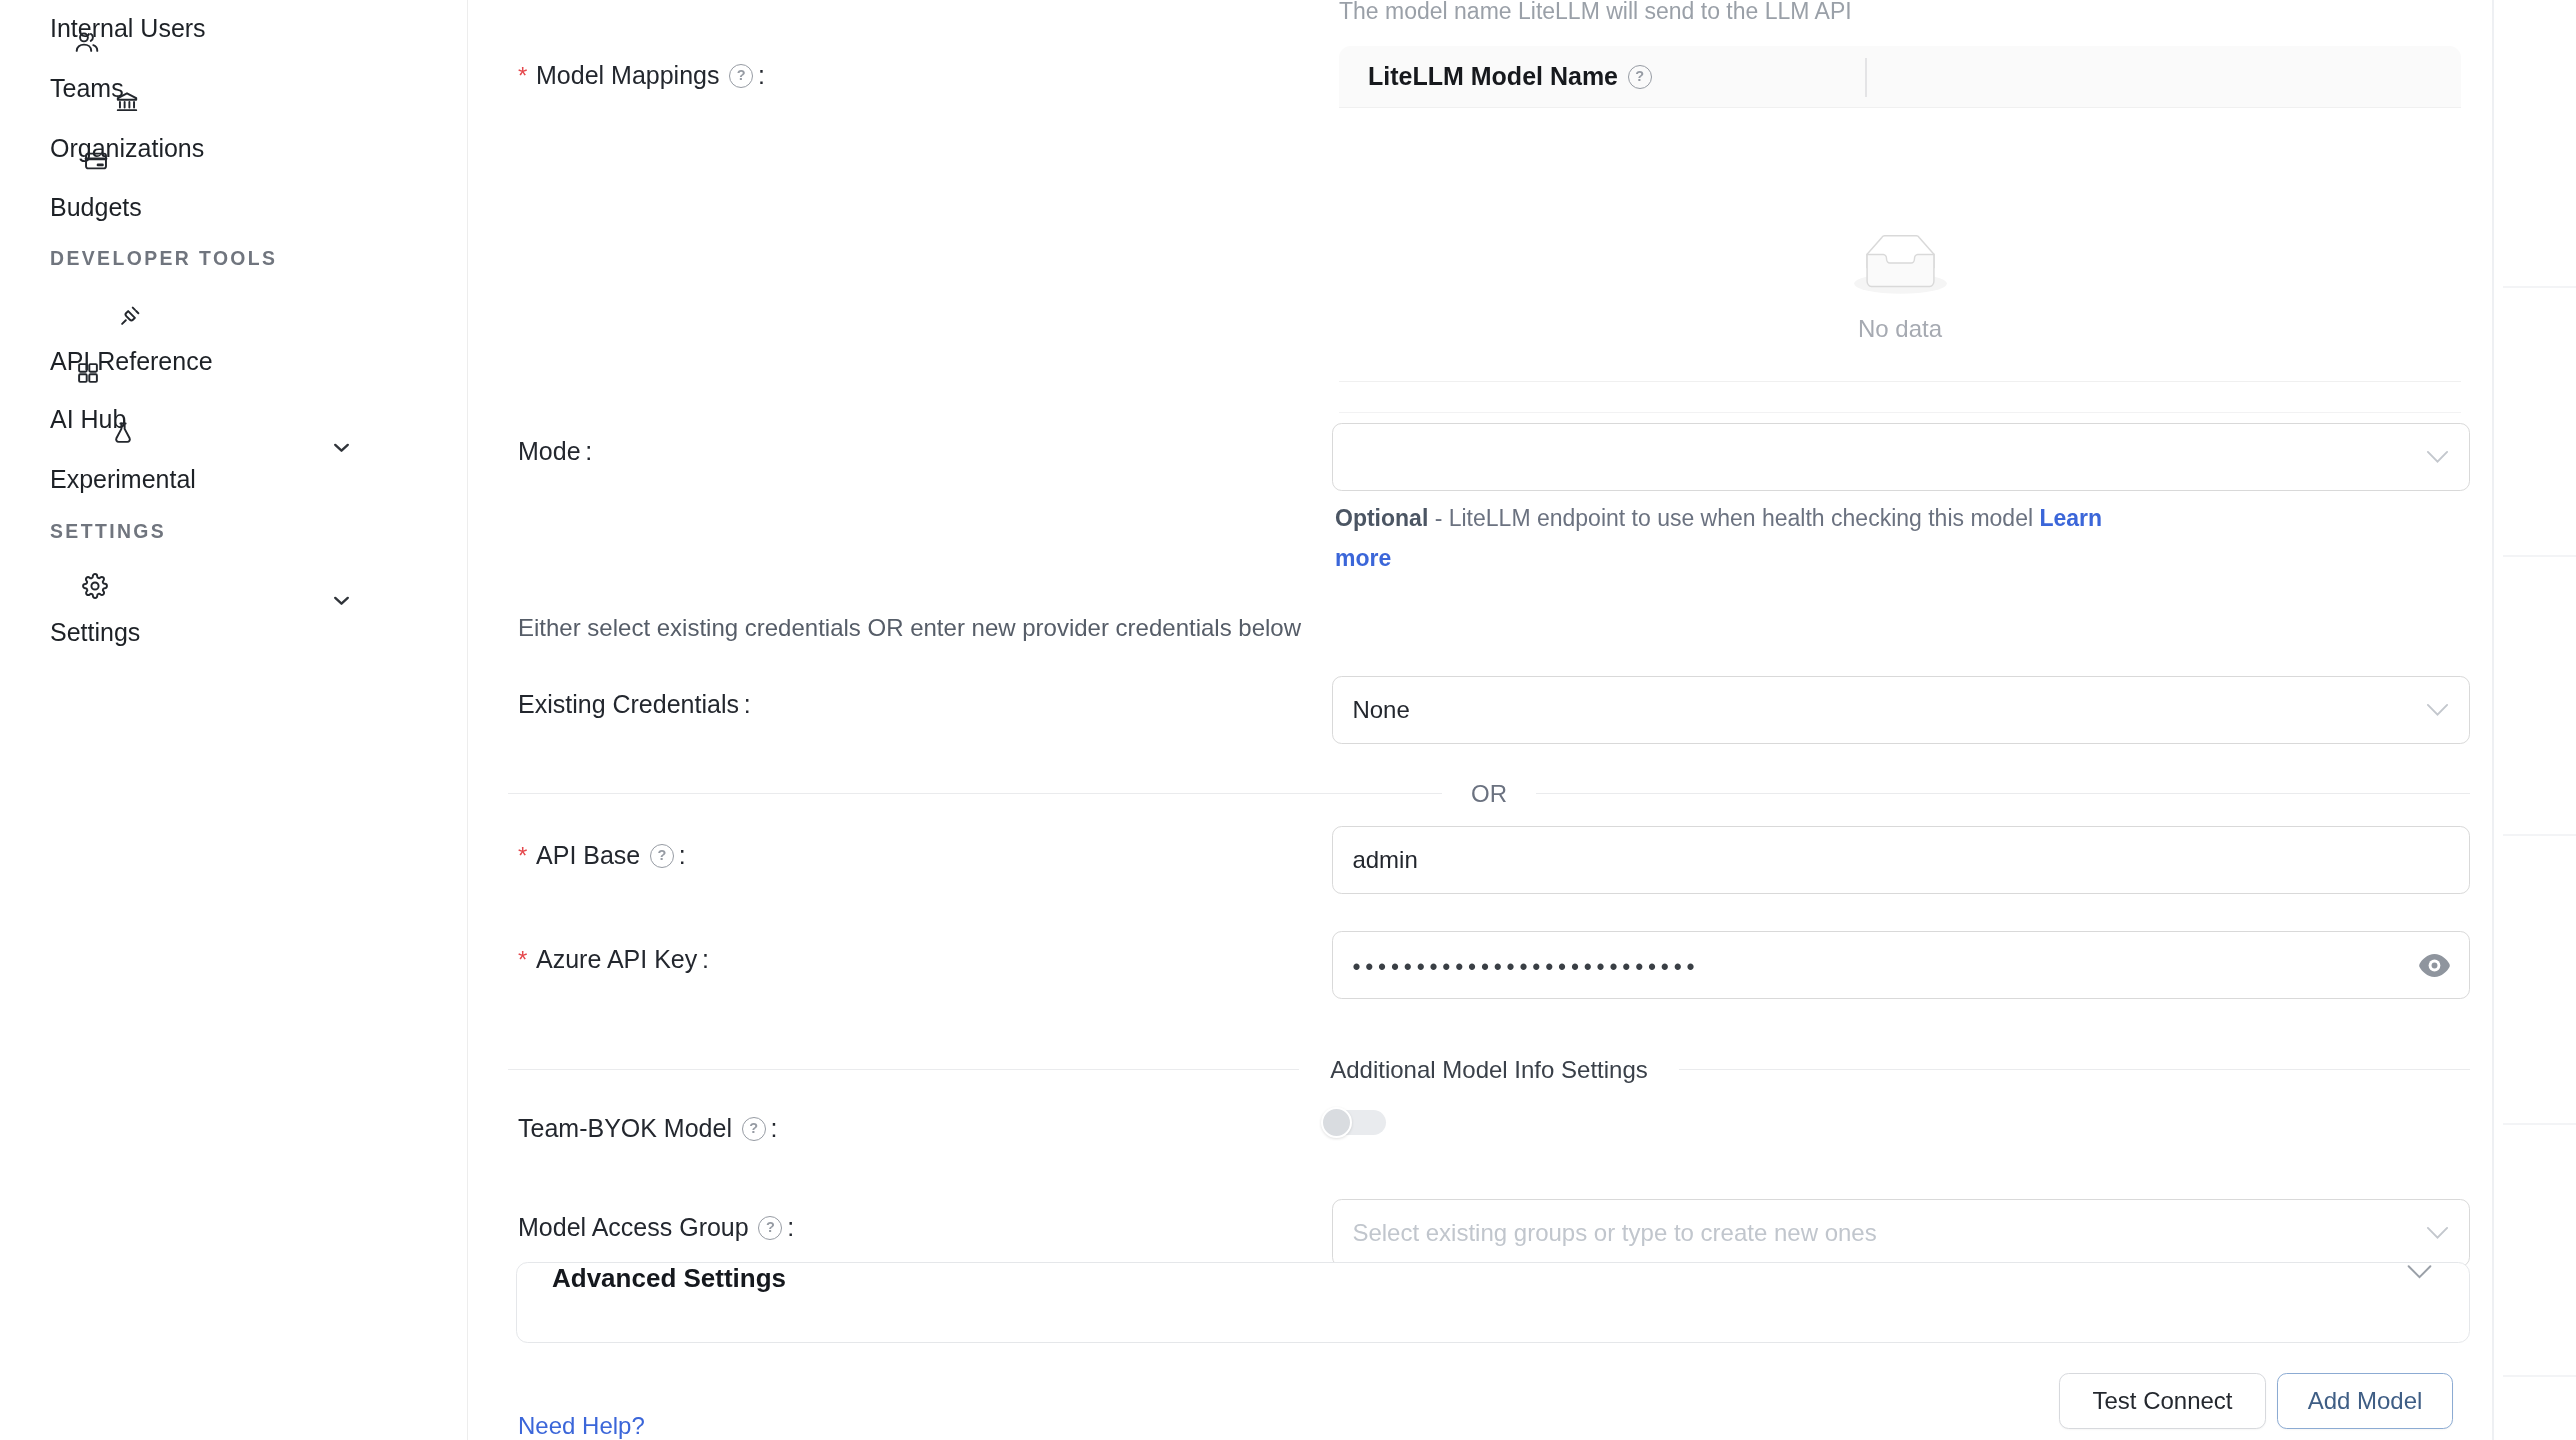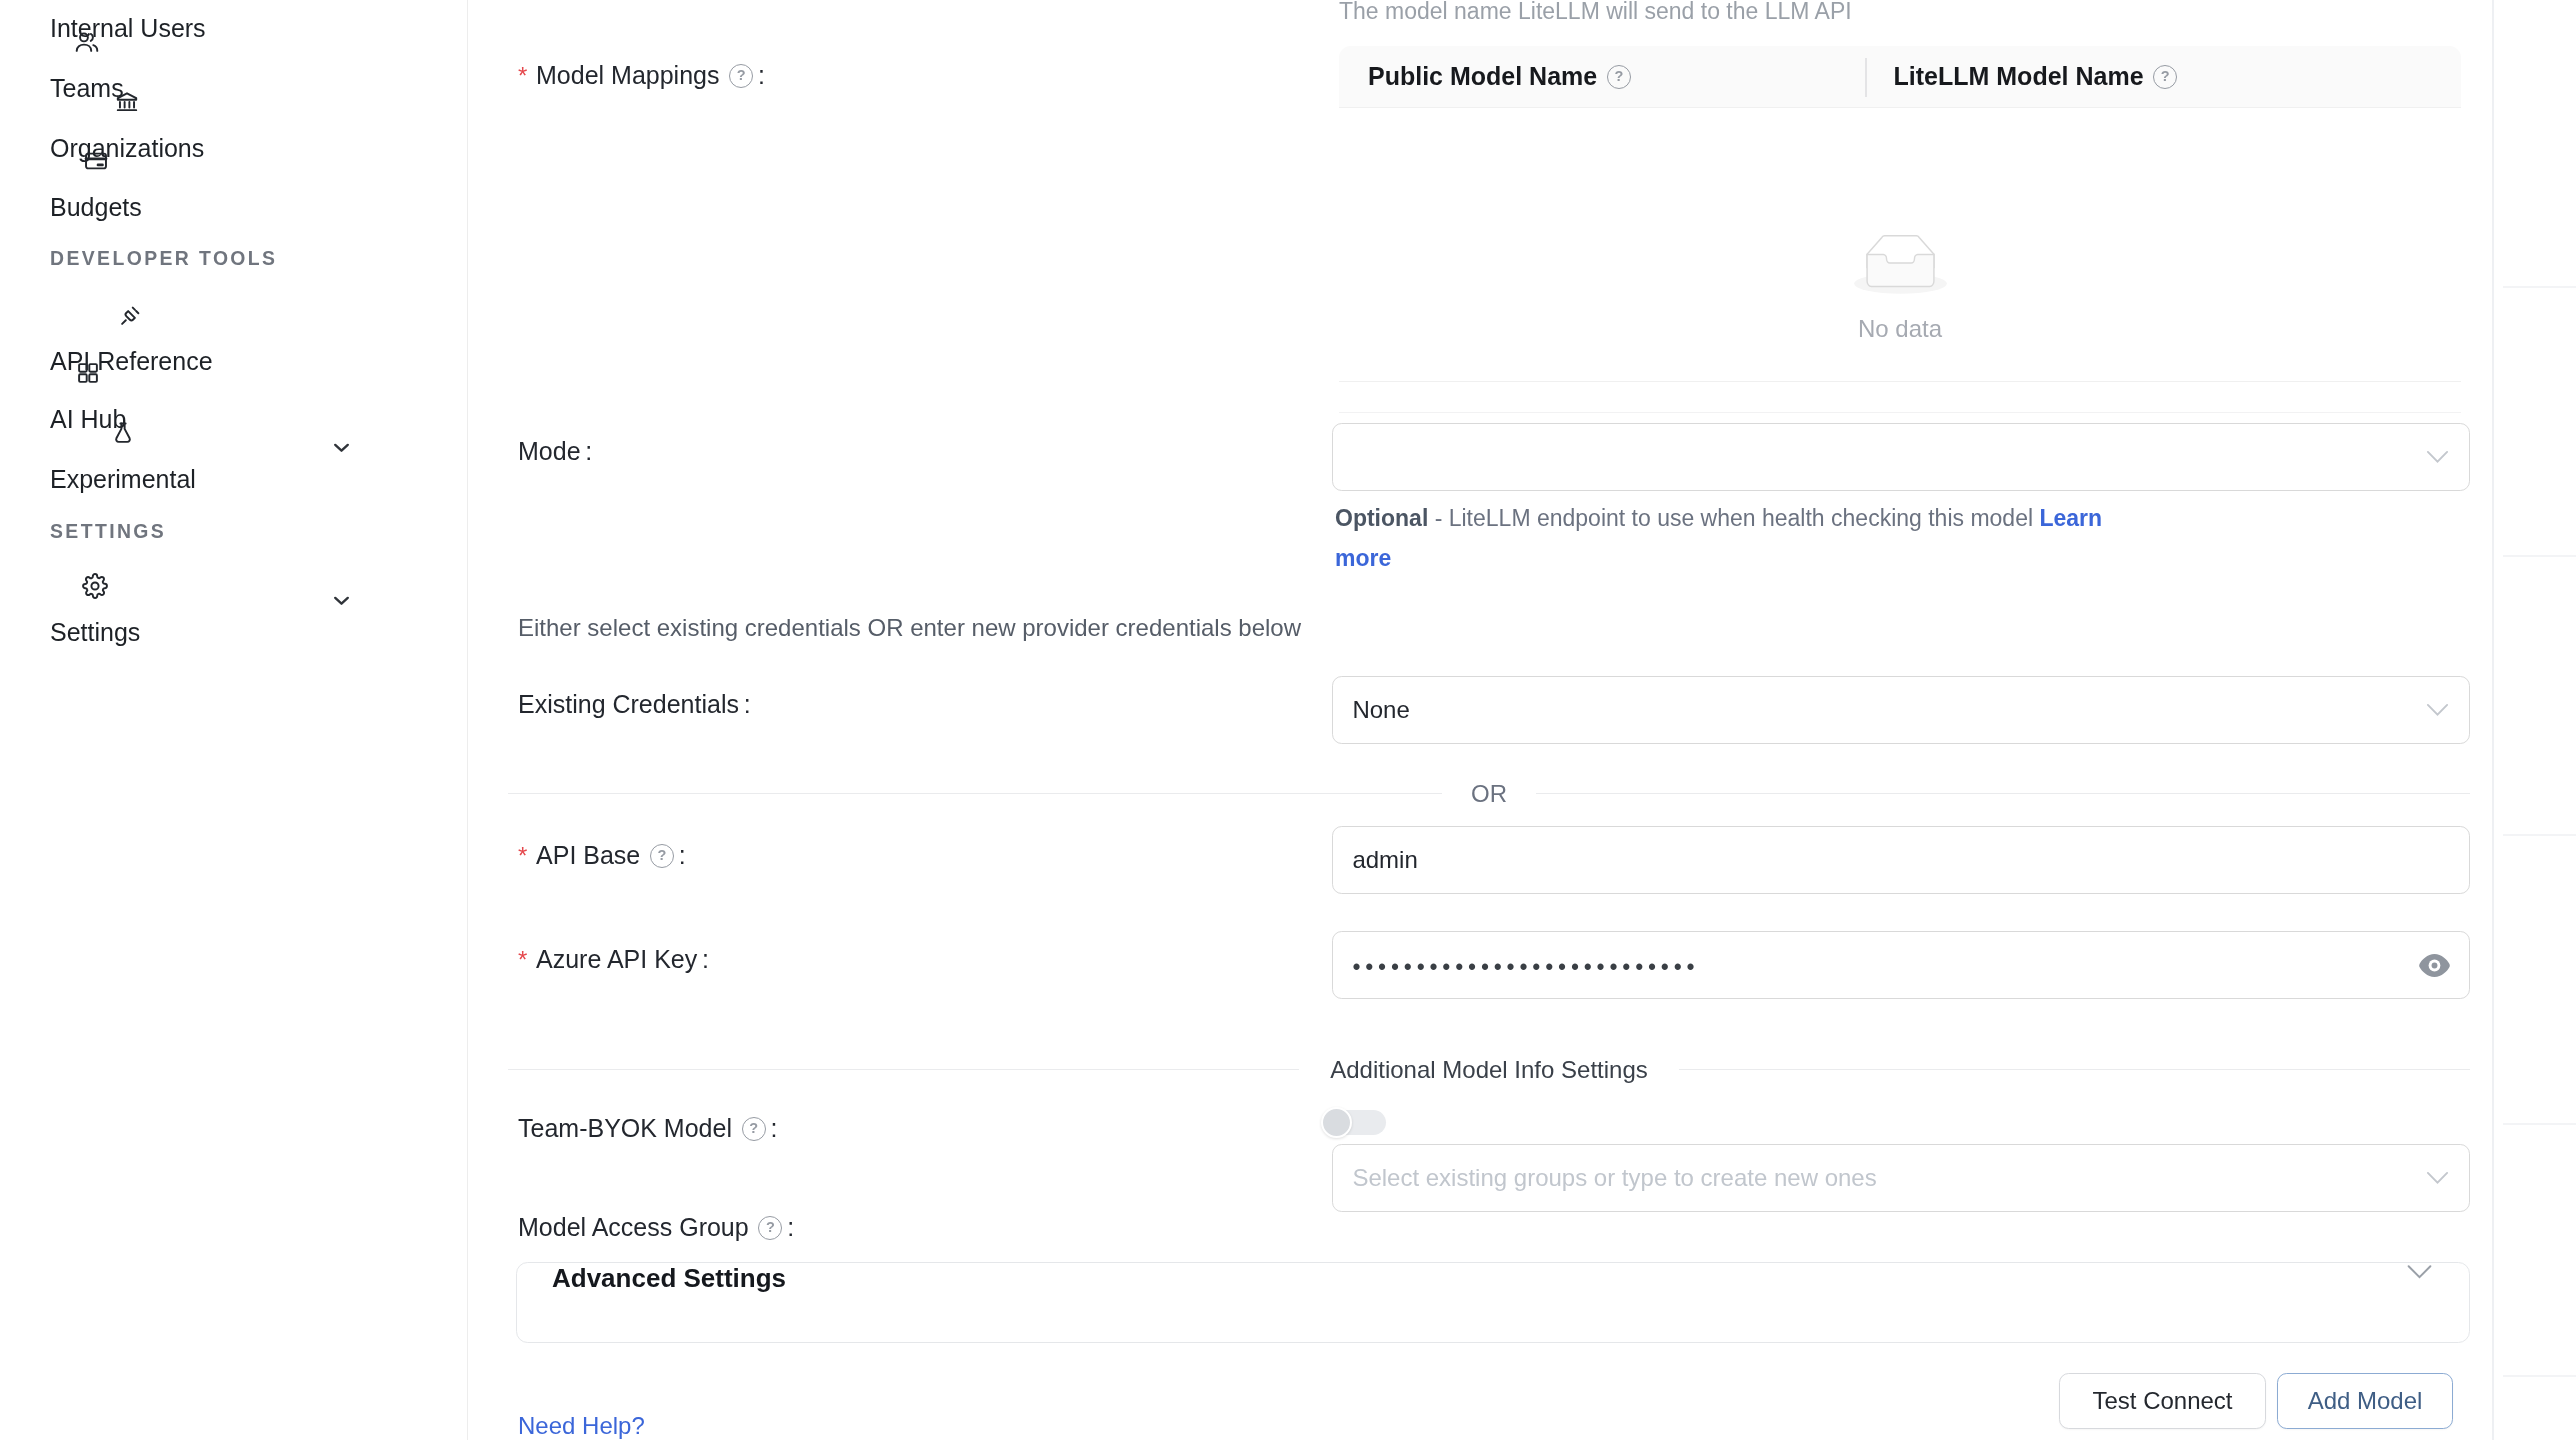--- a/index.html
+++ b/index.html
@@ -191,24 +191,20 @@
 
     <div class="f-label" style="top:61px;">
       <span class="req">*</span>
       <span>Model Mappings</span>
       <span class="help-ic"></span>
       <span class="colon">:</span>
     </div>
 
     <div class="mtable">
       <div class="mtable-head">
-        <div class="mtable-th" style="width:526px;">
-          <span>Public Model Name</span>
-          <span class="help-ic"></span>
-        </div>
         <div class="th-split"></div>
         <div class="mtable-th" style="width:597px;">
           <span>LiteLLM Model Name</span>
           <span class="help-ic"></span>
         </div>
       </div>
       <div class="mtable-body">
         <div class="empty-wrap">
           <svg width="93" height="60" viewBox="0 0 64 41">
             <g transform="translate(0 1)" fill="none" fill-rule="evenodd">
@@ -294,21 +290,21 @@
     </div>
     <div class="toggle">
       <div class="knob"></div>
     </div>
 
     <div class="f-label" style="top:1213px;">
       <span>Model Access Group</span>
       <span class="help-ic"></span>
       <span class="colon">:</span>
     </div>
-    <div class="ctrl" style="top:1144px;">
+    <div class="ctrl" style="top:1199px;">
       <span class="placeholder">Select existing groups or type to create new ones</span>
       <svg class="chev" width="25" height="15.5" viewBox="0 0 26 16" fill="none" stroke="#c3c7cd" stroke-width="2" stroke-linecap="round">
         <path d="M3 3l10 10L23 3"></path>
       </svg>
     </div>
 
     <div class="adv">
       <span class="adv-title">Advanced Settings</span>
       <svg class="chev" width="29" height="17.4" viewBox="0 0 26 16" fill="none" stroke="#9aa0a8" stroke-width="1.8" stroke-linecap="round">
         <path d="M3 3l10 10L23 3"></path>

